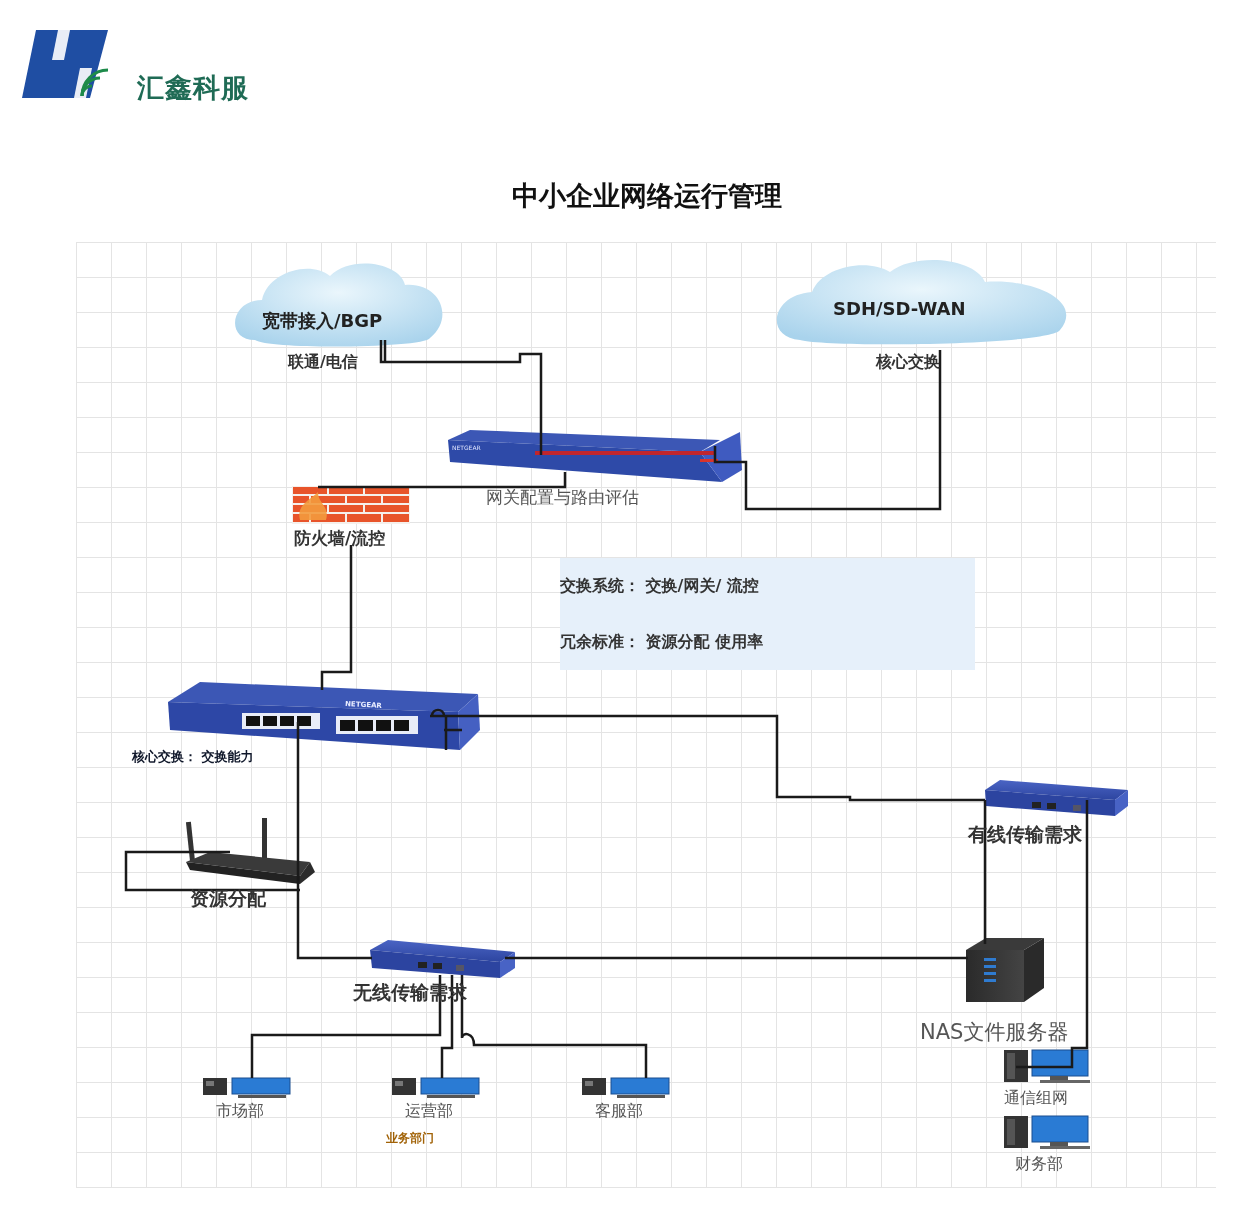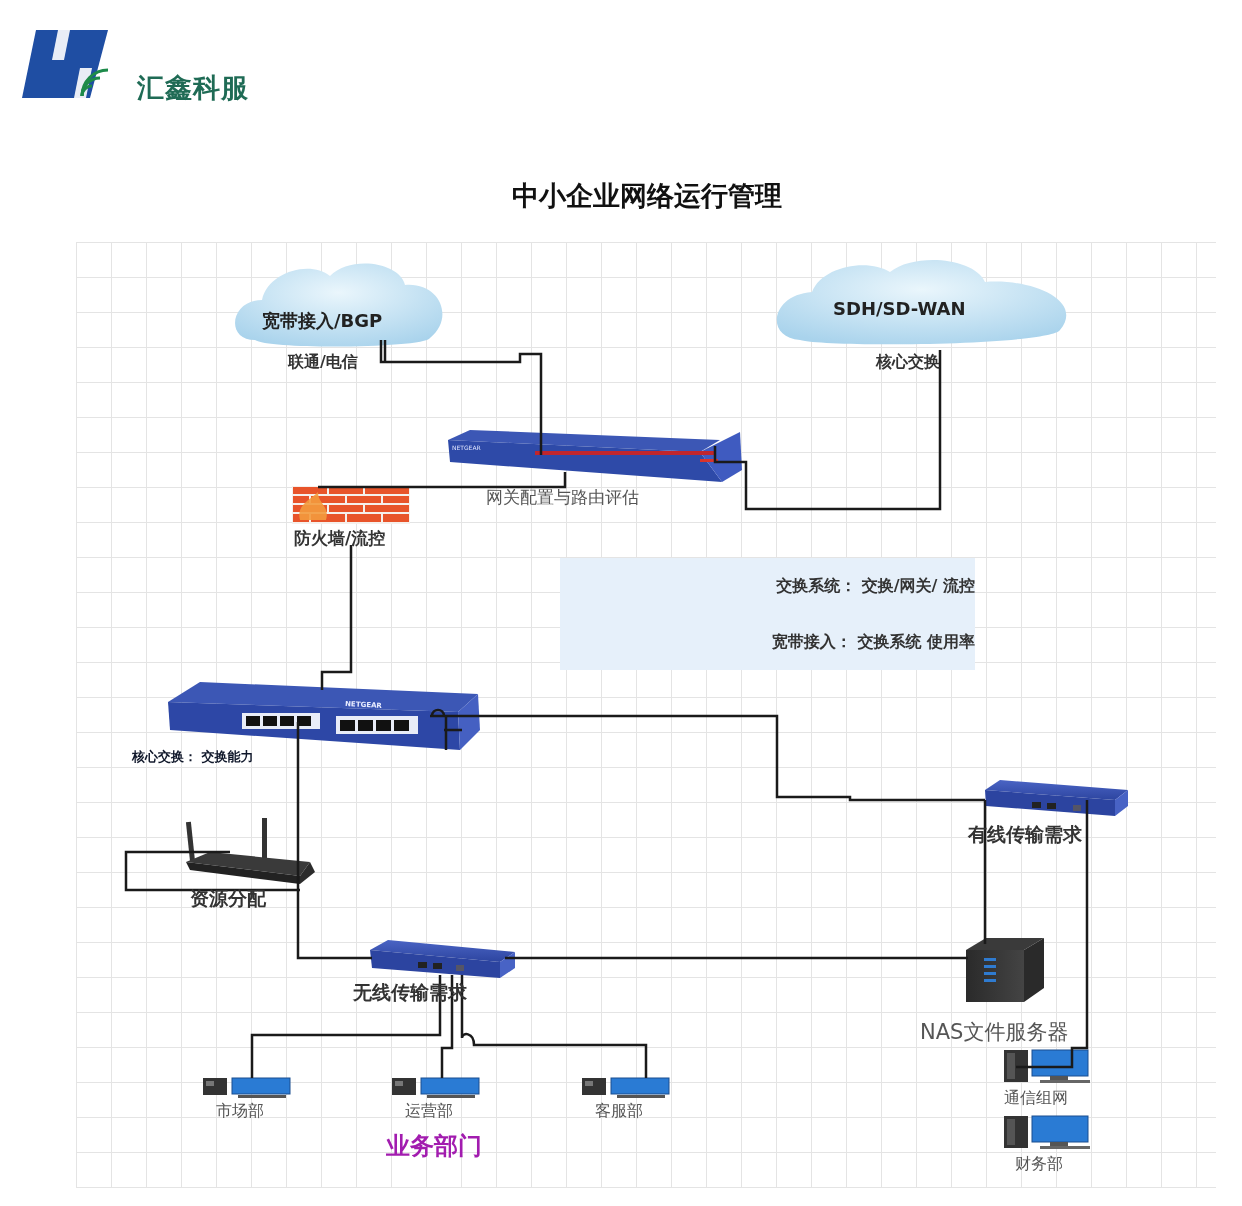--- a/index.html
+++ b/index.html
@@ -14,21 +14,21 @@
     background-color:#fff;
     background-image:
       linear-gradient(to right, #e4e4e4 1px, transparent 1px),
       linear-gradient(to bottom, #e4e4e4 1px, transparent 1px);
     background-size:35px 35px; }
   #wires { left:0; top:0; width:1242px; height:1206px; pointer-events:none; }
   .lbl { position:absolute; white-space:nowrap; color:#333; }
   .bold { font-weight:bold; }
   .cloud-text { font-weight:bold; color:#222; font-size:18px; }
   .info-box { left:560px; top:558px; width:415px; height:112px; background:#e6f0fa; }
-  .info-line { position:absolute; left:0; width:100%; text-align:right; font-size:16px; font-weight:bold; color:#333; }
+  .info-line { position:absolute; left:0; width:100%; text-align:left; font-size:16px; font-weight:bold; color:#333; }
 </style>
 </head>
 <body>
 
 <div id="logo" class="abs">
   <svg class="abs" style="left:0;top:2px" width="92" height="68">
     <polygon points="14,0 86,0 68,68 0,68" fill="#1f4ea3"></polygon>
     <polygon points="36,0 48,0 42,30 30,30" fill="#ffffff" opacity="0.9"></polygon>
     <polygon points="58,38 70,38 64,68 52,68" fill="#ffffff" opacity="0.9"></polygon>
     <path d="M60,66 a10,10 0 0 1 10,-10" stroke="#1d8a4a" stroke-width="3" fill="none"></path>
@@ -37,21 +37,21 @@
   </svg>
   <div class="logo-cn">汇鑫科服</div>
 </div>
 
 <div id="title" class="abs">中小企业网络运行管理</div>
 
 <div id="canvas" class="abs"></div>
 
 <div class="abs info-box">
   <div class="info-line" style="top:18px">交换系统：  交换/网关/ 流控</div>
-  <div class="info-line" style="top:74px">宽带接入：  交换系统 使用率</div>
+  <div class="info-line" style="top:74px">冗余标准：  资源分配 使用率</div>
 </div>
 
 <svg class="abs" style="left:0;top:0" width="1242" height="1206">
   <defs>
     <radialGradient id="cloudGrad" cx="50%" cy="35%" r="70%">
       <stop offset="0%" stop-color="#eaf6fc"></stop>
       <stop offset="100%" stop-color="#a9d3ec"></stop>
     </radialGradient>
     <linearGradient id="devTop" x1="0" y1="0" x2="0" y2="1">
       <stop offset="0%" stop-color="#4a64c4"></stop>
@@ -221,16 +221,16 @@
 <div class="lbl bold" style="left:294px;top:527px;font-size:17px;color:#333">防火墙/流控</div>
 <div class="lbl bold" style="left:132px;top:748px;font-size:13px;color:#0f172a">核心交换：  交换能力</div>
 <div class="lbl bold" style="left:190px;top:886px;font-size:19px;color:#333">资源分配</div>
 <div class="lbl bold" style="left:968px;top:822px;font-size:19px;color:#333">有线传输需求</div>
 <div class="lbl bold" style="left:353px;top:980px;font-size:19px;color:#333">无线传输需求</div>
 <div class="lbl" style="left:920px;top:1018px;font-size:21px;color:#555">NAS文件服务器</div>
 
 <div class="lbl" style="left:216px;top:1101px;font-size:16px;color:#555">市场部</div>
 <div class="lbl" style="left:405px;top:1101px;font-size:16px;color:#555">运营部</div>
 <div class="lbl" style="left:595px;top:1101px;font-size:16px;color:#555">客服部</div>
-<div class="lbl bold" style="left:386px;top:1130px;font-size:24px;color:#a21caf">业务部门</div>
+<div class="lbl bold" style="left:386px;top:1130px;font-size:12px;color:#a16207">业务部门</div>
 
 <div class="lbl" style="left:1004px;top:1088px;font-size:16px;color:#555">通信组网</div>
 <div class="lbl" style="left:1015px;top:1154px;font-size:16px;color:#555">财务部</div>
 
 </body></html>

